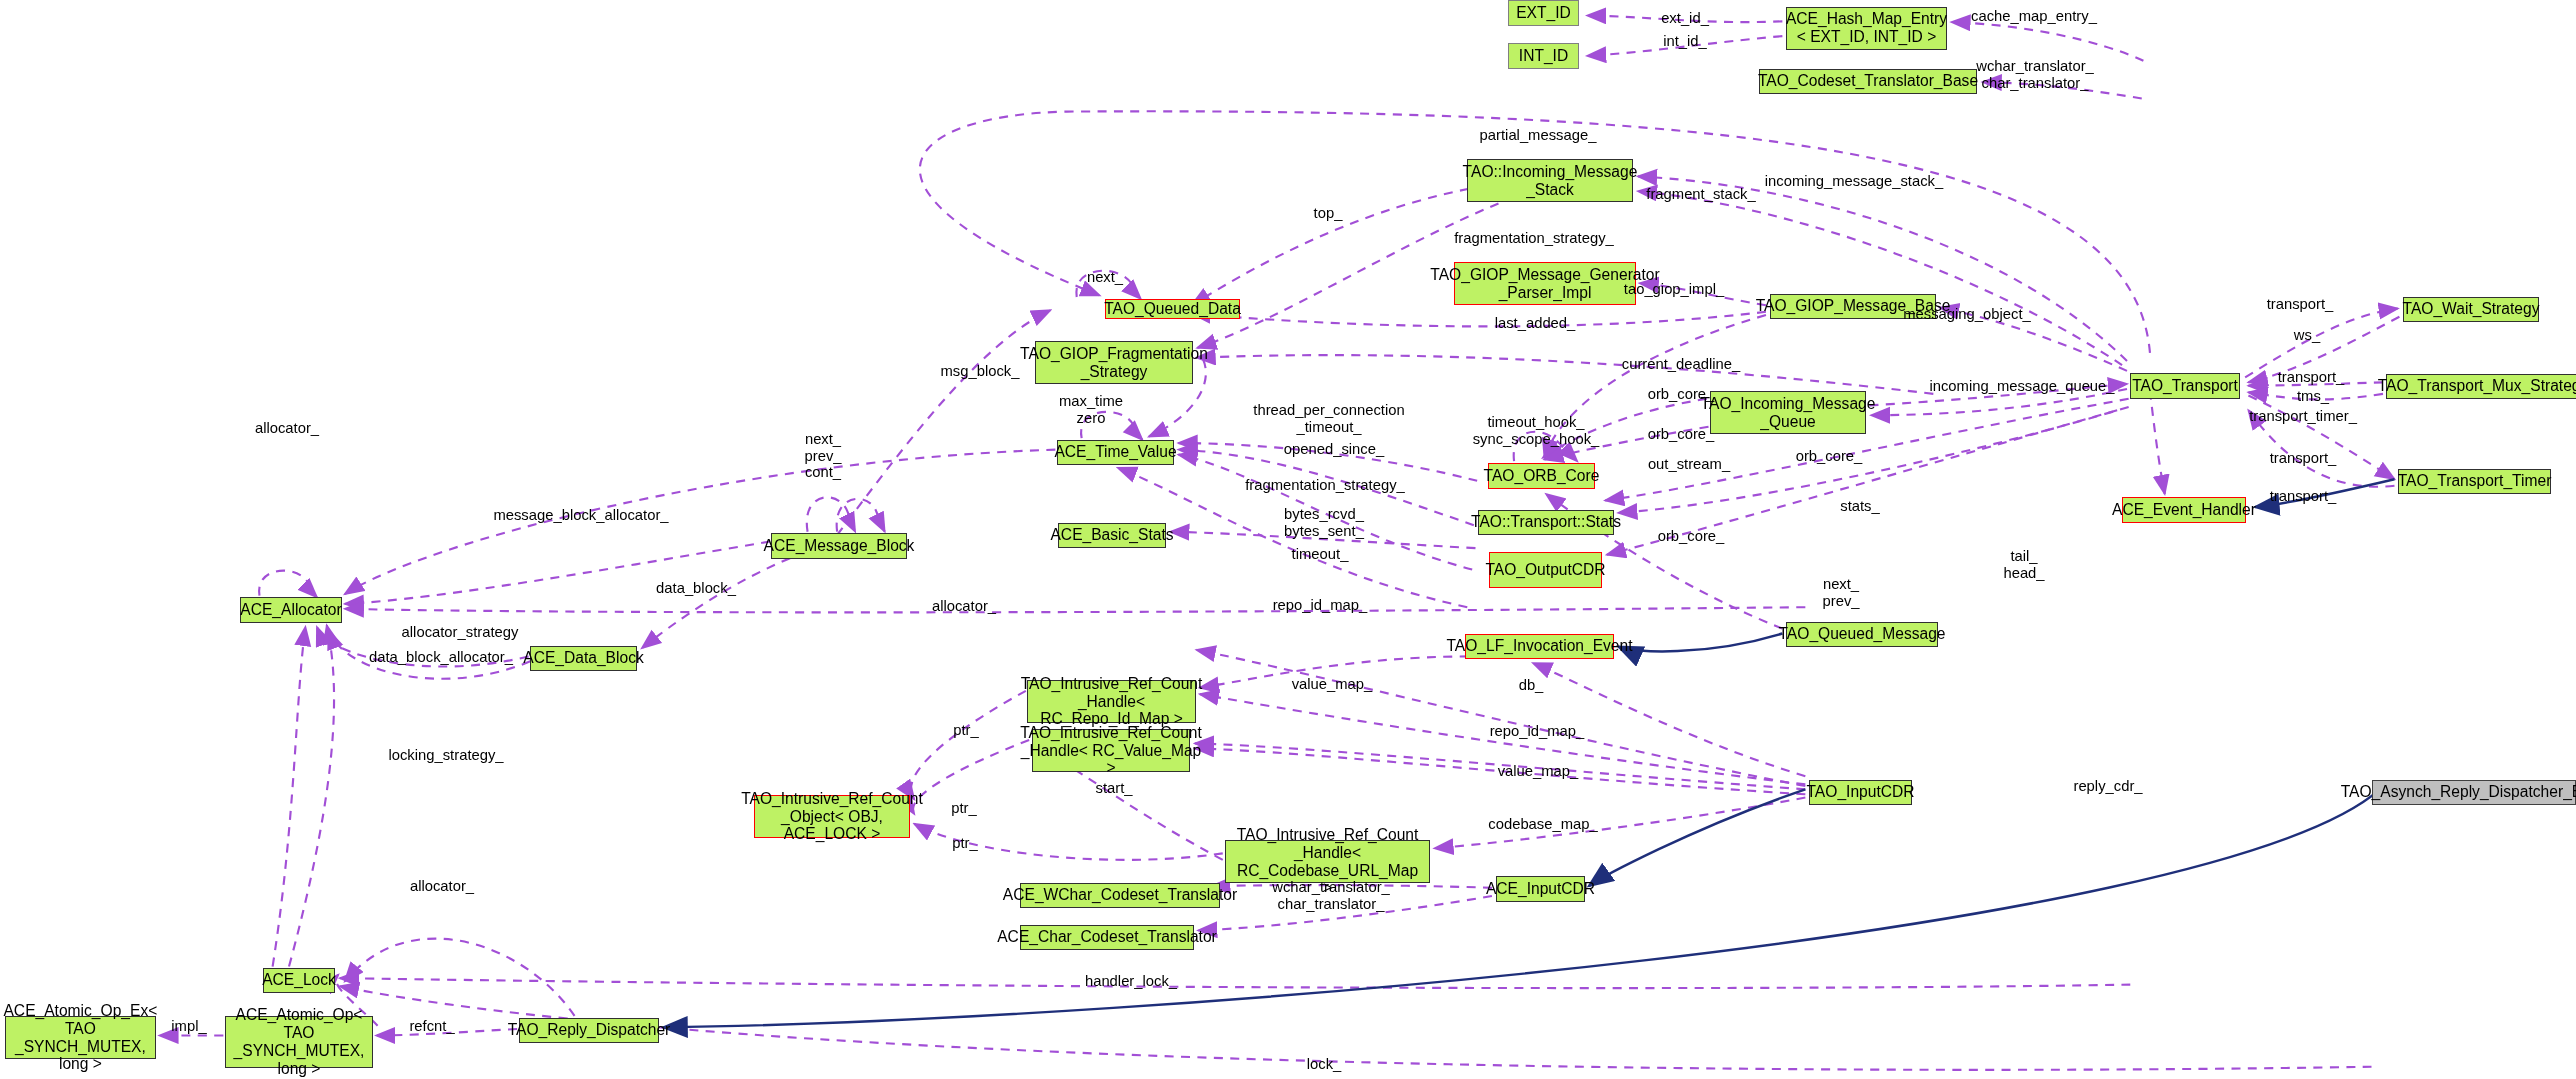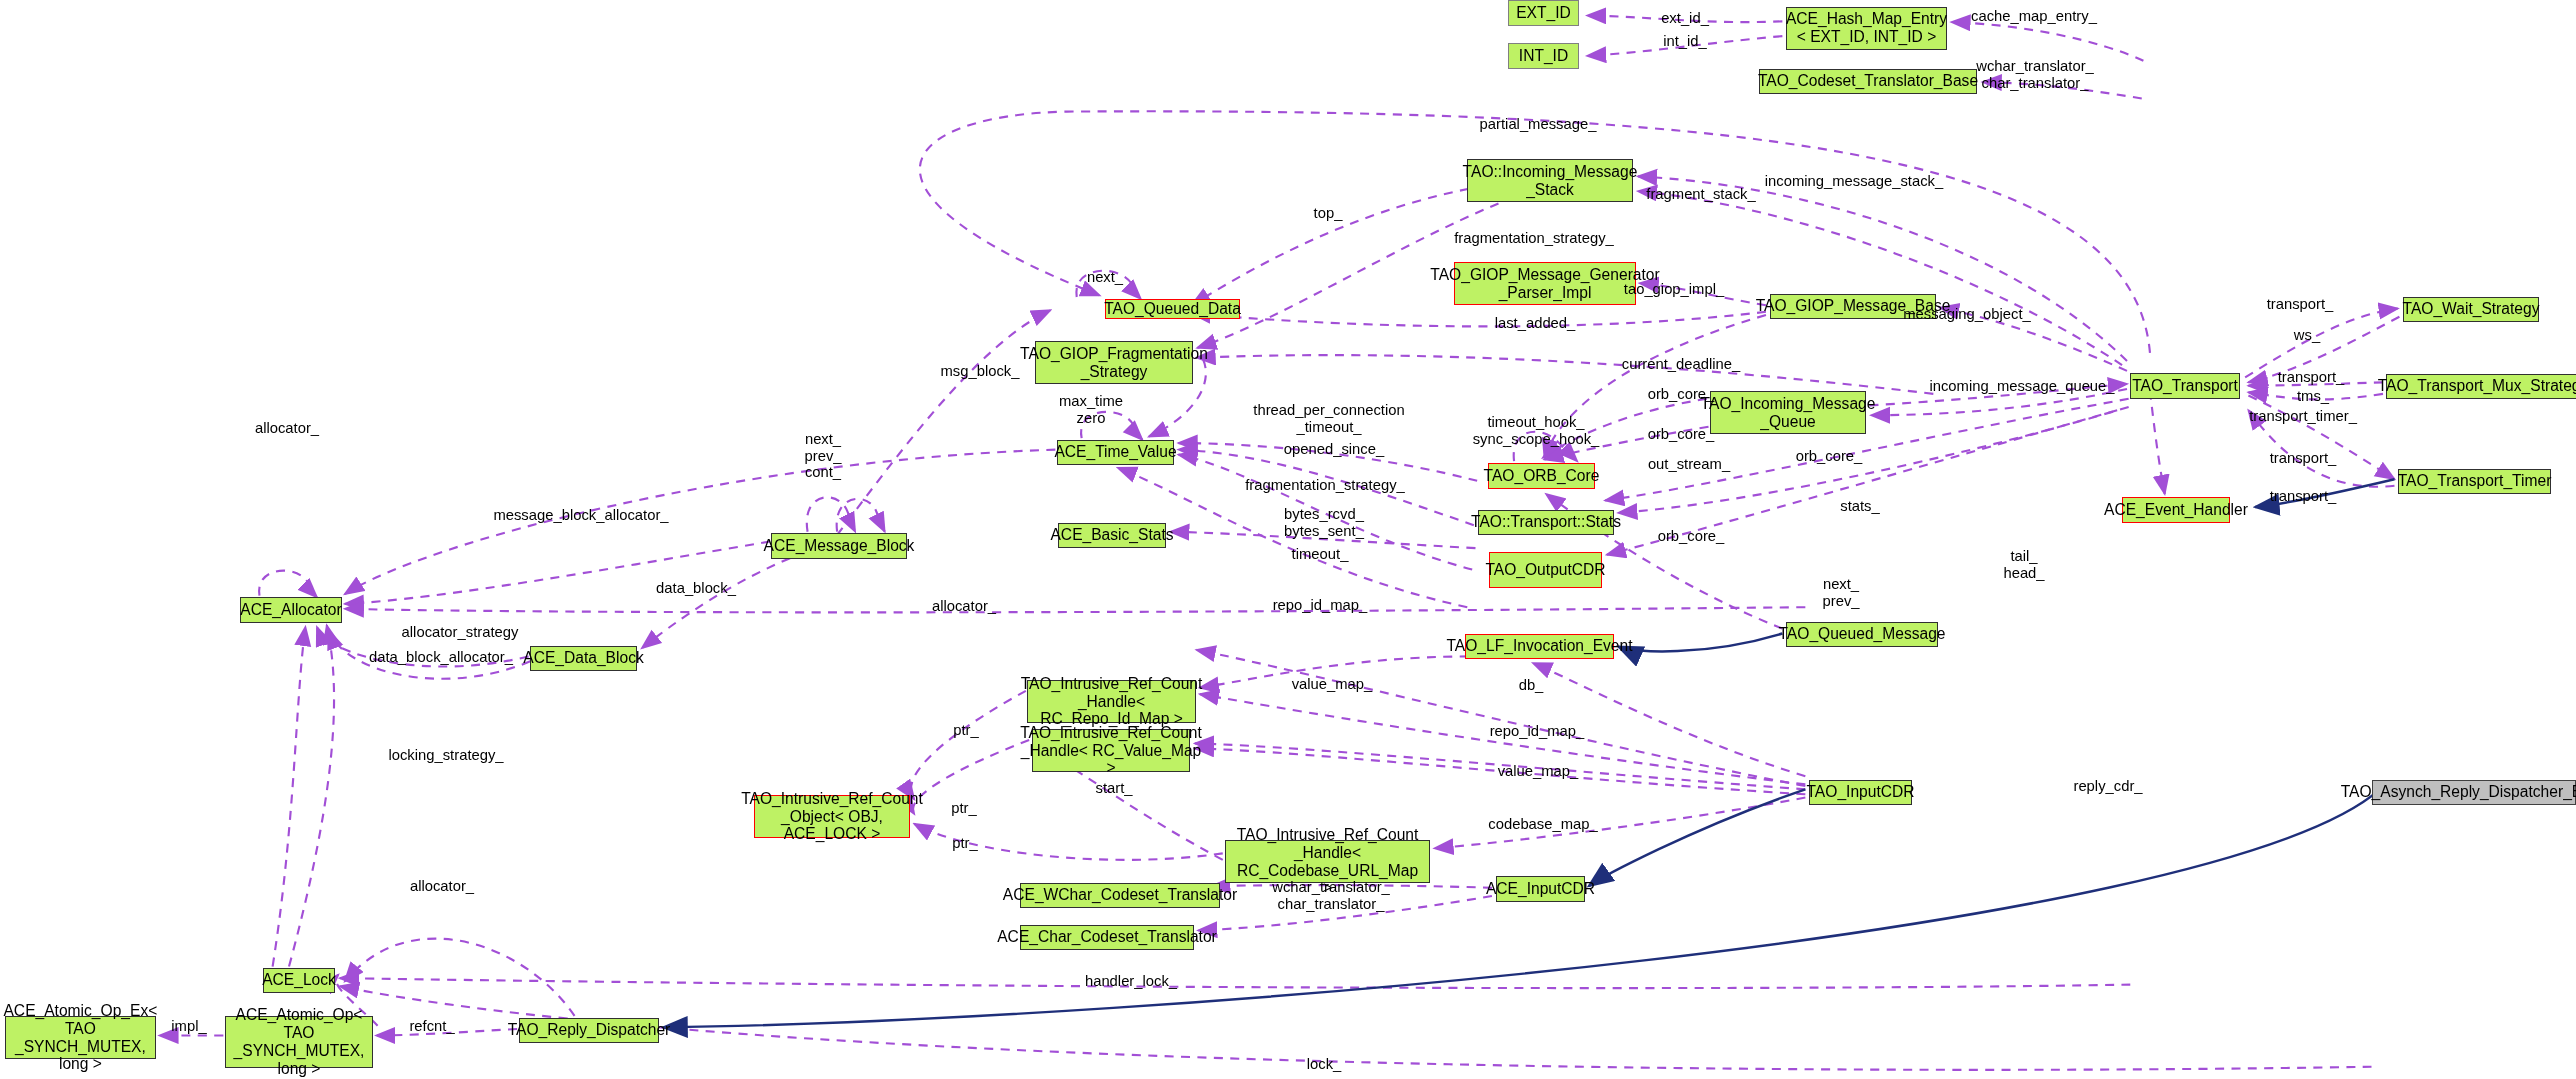--- a/index.html
+++ b/index.html
@@ -175,21 +175,21 @@
   <div class="node thin" style="left:2386px;top:374px;width:194px;height:24.6px">TAO_Transport_Mux_Strategy</div>
   <div class="node thin" style="left:2398px;top:469px;width:153px;height:24.6px">TAO_Transport_Timer</div>
   <div class="node thin" style="left:1057px;top:440px;width:117px;height:24.6px">ACE_Time_Value</div>
   <div class="node thin" style="left:1710px;top:391px;width:156px;height:43px">TAO_Incoming_Message
 _Queue</div>
   <div class="node red" style="left:1488px;top:463px;width:107px;height:26px">TAO_ORB_Core</div>
   <div class="node thin" style="left:1478px;top:510px;width:136px;height:24.6px">TAO::Transport::Stats</div>
   <div class="node red" style="left:1489px;top:552px;width:113px;height:36px">TAO_OutputCDR</div>
   <div class="node thin" style="left:1058px;top:523px;width:108px;height:24.6px">ACE_Basic_Stats</div>
   <div class="node thin" style="left:771px;top:533px;width:136px;height:26px">ACE_Message_Block</div>
-  <div class="node red" style="left:2122px;top:497px;width:108px;height:26px">ACE_Event_Handler</div>
+  <div class="node red" style="left:2122px;top:497px;width:124px;height:26px">ACE_Event_Handler</div>
   <div class="node thin" style="left:240px;top:597px;width:102px;height:26px">ACE_Allocator</div>
   <div class="node thin" style="left:1786px;top:622px;width:152px;height:24.6px">TAO_Queued_Message</div>
   <div class="node red" style="left:1465px;top:634px;width:149px;height:24.6px">TAO_LF_Invocation_Event</div>
   <div class="node thin" style="left:530px;top:646px;width:107px;height:24.6px">ACE_Data_Block</div>
   <div class="node thin" style="left:1027px;top:680px;width:169px;height:43px">TAO_Intrusive_Ref_Count
 _Handle&lt; RC_Repo_Id_Map &gt;</div>
   <div class="node thin" style="left:1032px;top:729px;width:158px;height:43px">TAO_Intrusive_Ref_Count
 _Handle&lt; RC_Value_Map &gt;</div>
   <div class="node red" style="left:754px;top:795px;width:156px;height:43px">TAO_Intrusive_Ref_Count
 _Object&lt; OBJ, ACE_LOCK &gt;</div>
@@ -205,21 +205,21 @@
 _SYNCH_MUTEX, long &gt;</div>
   <div class="node thin" style="left:225px;top:1016px;width:148px;height:52px">ACE_Atomic_Op&lt; TAO
 _SYNCH_MUTEX, long &gt;</div>
   <div class="node thin" style="left:519px;top:1018px;width:140px;height:24.6px">TAO_Reply_Dispatcher</div>
 
   <div class="elabel" style="left:1685px;top:18px">ext_id_</div>
   <div class="elabel" style="left:1685px;top:41px">int_id_</div>
   <div class="elabel" style="left:2034px;top:15.6px">cache_map_entry_</div>
   <div class="elabel" style="left:2035px;top:75px">wchar_translator_
 char_translator_</div>
-  <div class="elabel" style="left:1538px;top:124px">partial_message_</div>
+  <div class="elabel" style="left:1538px;top:135px">partial_message_</div>
   <div class="elabel" style="left:1854px;top:181px">incoming_message_stack_</div>
   <div class="elabel" style="left:1701px;top:194px">fragment_stack_</div>
   <div class="elabel" style="left:1328px;top:213px">top_</div>
   <div class="elabel" style="left:1534px;top:238px">fragmentation_strategy_</div>
   <div class="elabel" style="left:1105px;top:277px">next_</div>
   <div class="elabel" style="left:1674px;top:289px">tao_giop_impl_</div>
   <div class="elabel" style="left:1967px;top:314px">messaging_object_</div>
   <div class="elabel" style="left:1535px;top:323px">last_added_</div>
   <div class="elabel" style="left:2300px;top:304px">transport_</div>
   <div class="elabel" style="left:2307px;top:335px">ws_</div>

